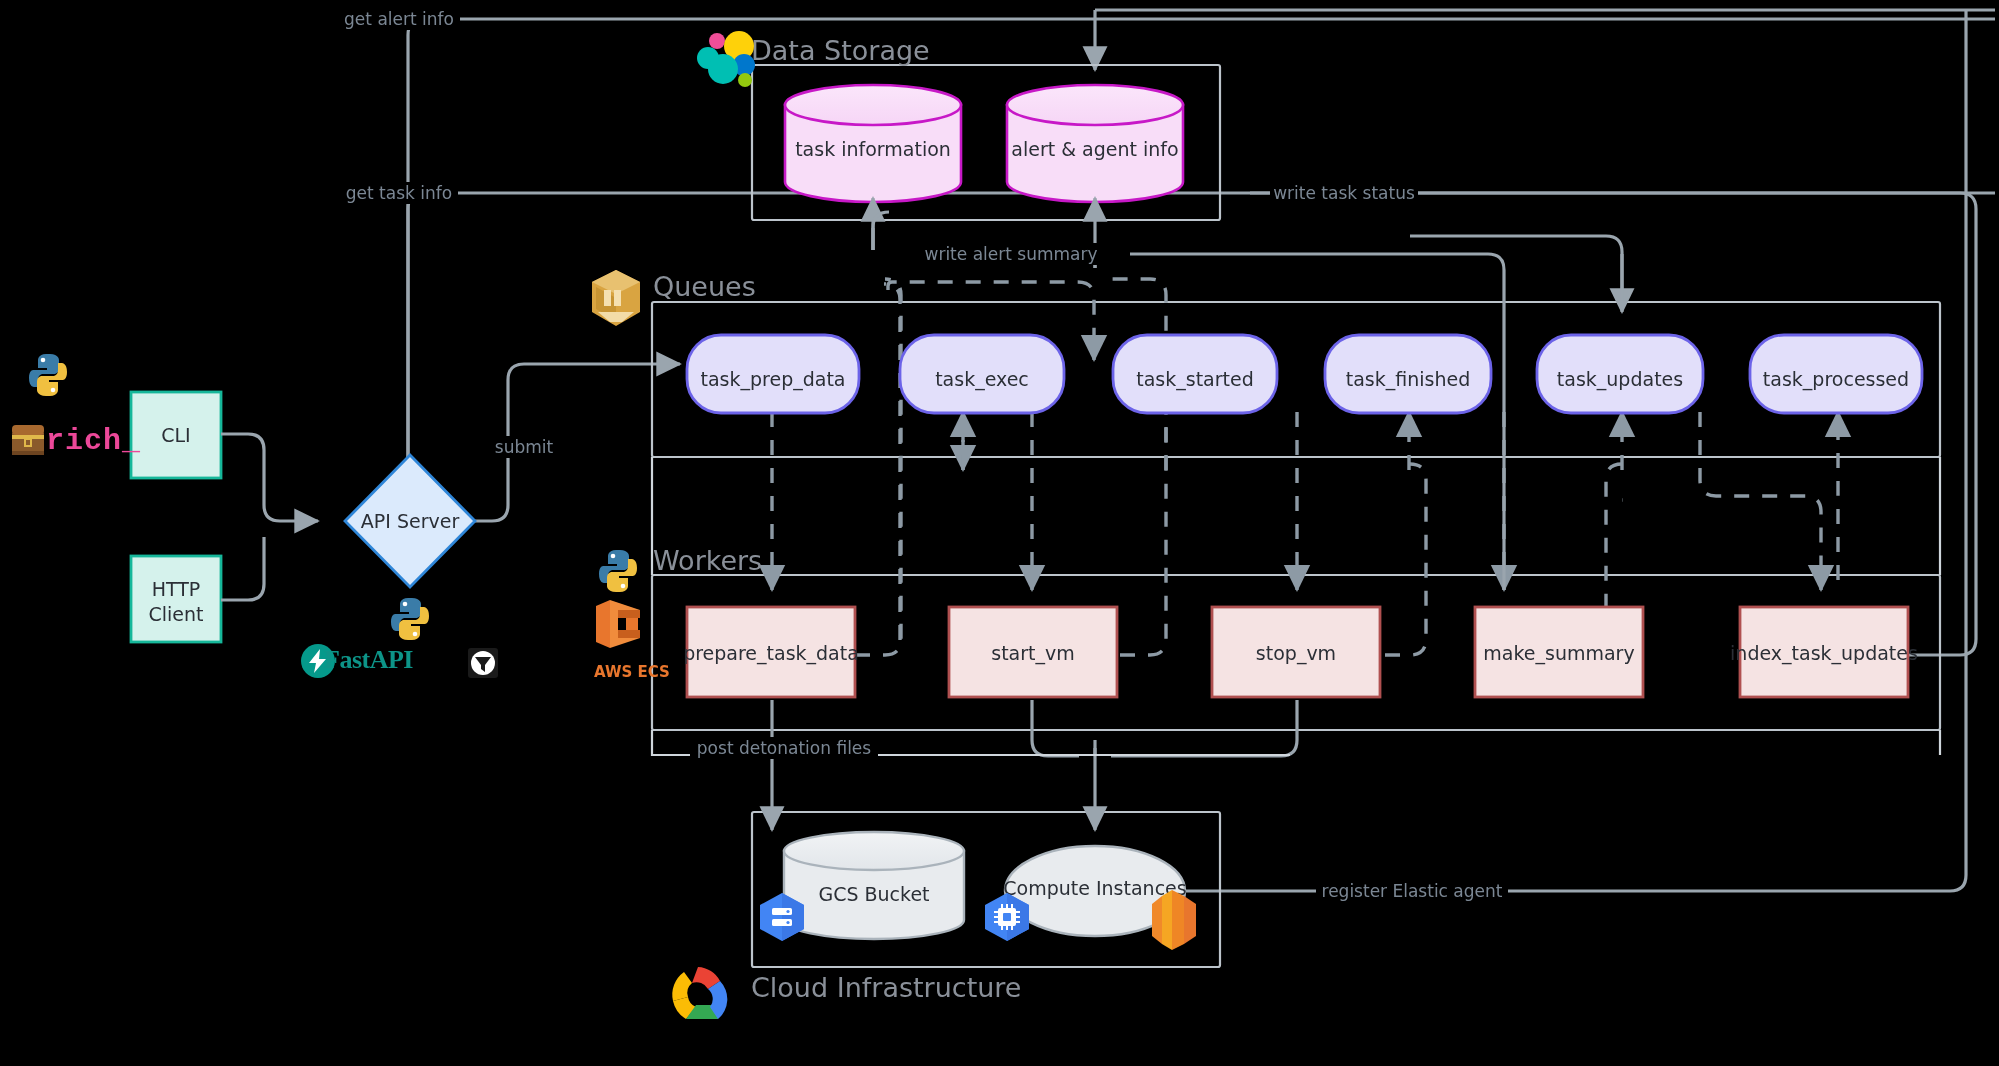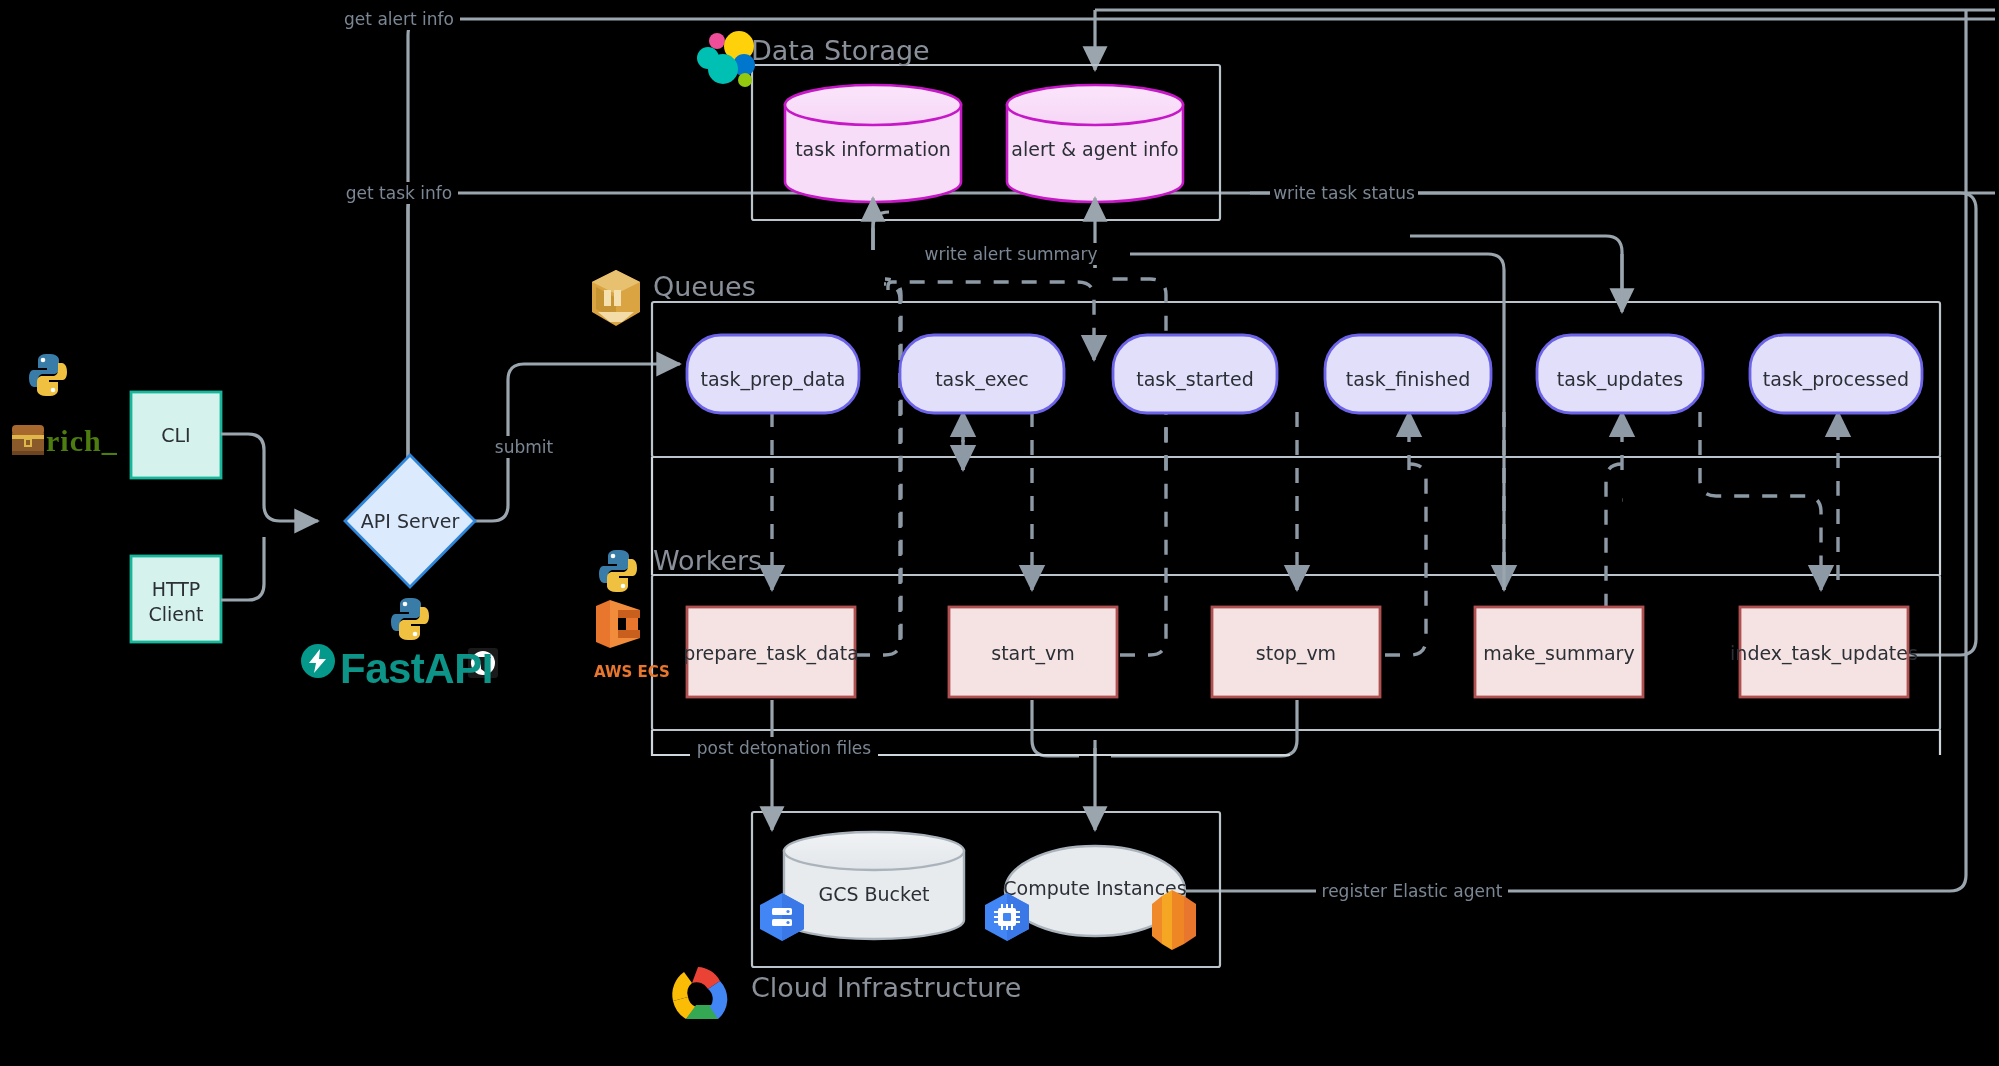--- a/index.html
+++ b/index.html
@@ -390,17 +390,17 @@
     <g transform="translate(10,419)">
       <rect x="2" y="14" width="32" height="20" fill="#8a5a2b"></rect>
       <rect x="2" y="6" width="32" height="10" rx="4" fill="#a8692f"></rect>
       <rect x="2" y="16" width="32" height="4" fill="#e0b84a"></rect>
       <rect x="14" y="18" width="8" height="10" fill="#e0b84a"></rect>
       <rect x="16" y="21" width="4" height="5" fill="#8a5a2b"></rect>
       <rect x="2" y="32" width="32" height="4" fill="#6d4420"></rect>
     </g>
   </svg>
 
-  <div style="position:absolute; left:46px; top:424px; font-family:Liberation Serif, serif; font-size:30px; font-weight:bold; color:#4d7c0f; letter-spacing:1px;">rich_</div>
-
-  <div style="position:absolute; left:340px; top:645px; font-family:Liberation Sans, sans-serif; font-size:42px; font-weight:600; color:#0d9488; letter-spacing:-0.5px;">FastAPI</div>
+  <div style="position:absolute; left:46px; top:424px; font-family:Liberation Mono, monospace; font-size:30px; font-weight:bold; color:#ec4899; letter-spacing:1px;">rich_</div>
+
+  <div style="position:absolute; left:324px; top:645px; font-family:Liberation Serif, serif; font-size:26px; font-weight:600; color:#0d9488; letter-spacing:-0.5px;">FastAPI</div>
 
 </div>
 
 </body></html>

